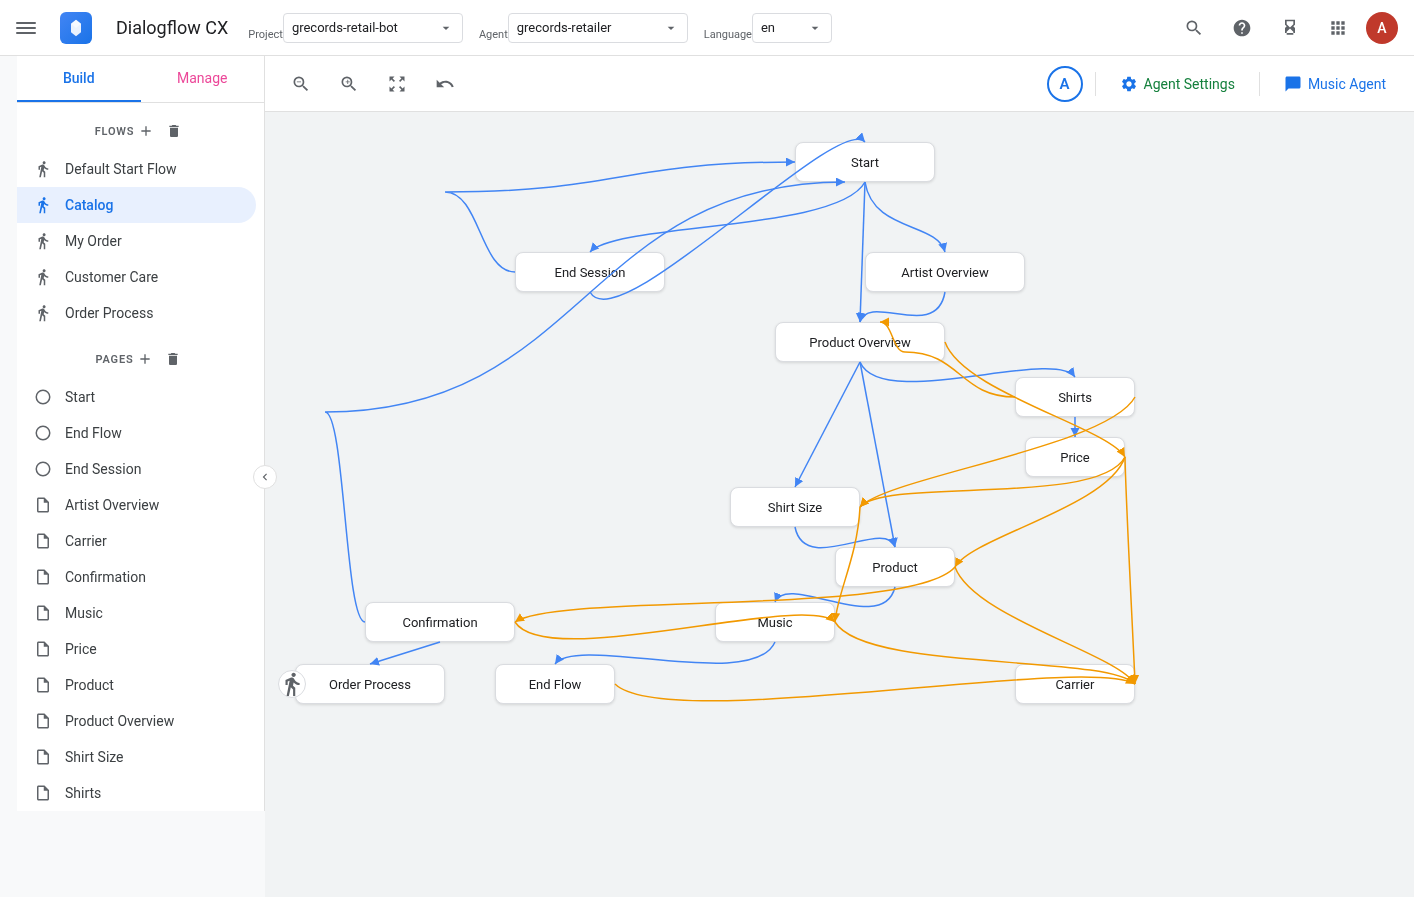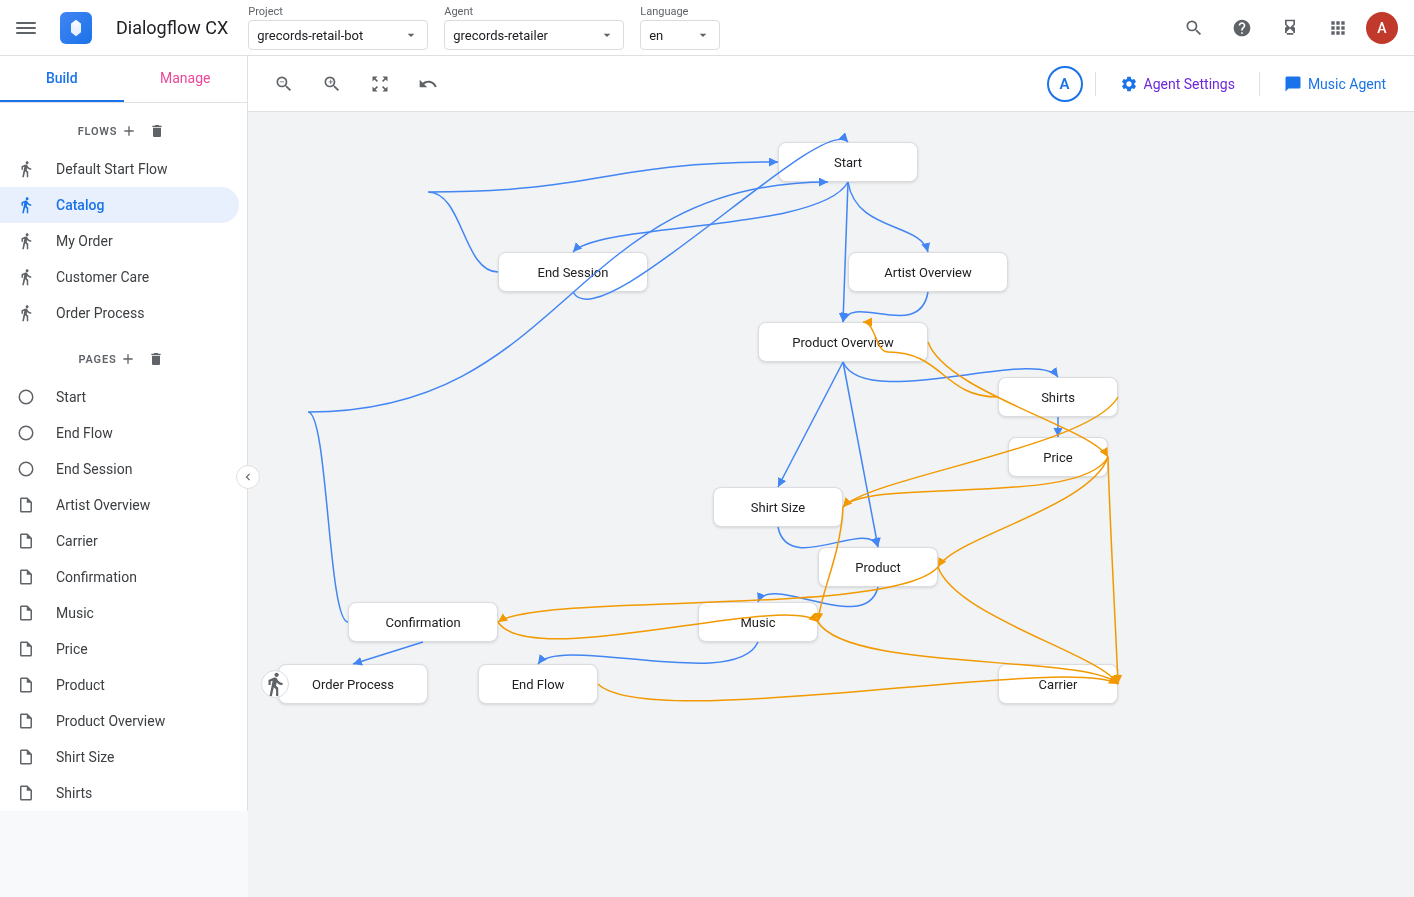--- a/index.html
+++ b/index.html
@@ -7,21 +7,21 @@
 
     
     .topbar { height: 56px; background: #fff; border-bottom: 1px solid #e0e0e0; display: flex; align-items: center; padding: 0 16px; gap: 12px; flex-shrink: 0; }
     .topbar-left { display: flex; align-items: center; gap: 24px; }
     .hamburger-icon { width: 20px; height: 20px; display: flex; flex-direction: column; gap: 3px; justify-content: center; cursor: pointer; }
     .hamburger-icon span { display: block; height: 2px; background: #5f6368; border-radius: 1px; }
     .app-logo { width: 32px; height: 32px; background: linear-gradient(135deg, #4285f4, #1a73e8); border-radius: 6px; display: flex; align-items: center; justify-content: center; }
     .app-logo svg { width: 20px; height: 20px; }
     .app-title { font-size: 18px; color: #202124; font-weight: 400; white-space: nowrap; }
     .topbar-selects { display: flex; gap: 16px; margin-left: 8px; }
-    .select-group { display: flex; flex-direction: column; }
+    .select-group { display: flex; flex-direction: row; align-items: flex-end; }
     .select-label { font-size: 11px; color: #5f6368; margin-bottom: 2px; }
     .select-dropdown { display: flex; align-items: center; gap: 4px; border: 1px solid #dadce0; border-radius: 4px; padding: 6px 8px; cursor: pointer; background: #fff; min-width: 180px; }
     .select-dropdown span { flex: 1; font-size: 13px; }
     .select-dropdown svg { width: 16px; height: 16px; fill: #5f6368; }
     .select-dropdown.small { min-width: 80px; }
     .topbar-spacer { flex: 1; }
     .topbar-actions { display: flex; align-items: center; gap: 8px; }
     .icon-btn { width: 40px; height: 40px; border-radius: 50%; display: flex; align-items: center; justify-content: center; cursor: pointer; border: none; background: transparent; }
     .user-avatar { width: 32px; height: 32px; border-radius: 50%; background: #c0392b; color: #fff; display: flex; align-items: center; justify-content: center; font-size: 14px; font-weight: 500; cursor: pointer; }
 
@@ -30,33 +30,33 @@
 
     
     .sidebar { width: 248px; background: #fff; border-right: 1px solid #e0e0e0; display: flex; flex-direction: column; flex-shrink: 0; overflow-y: auto; }
     .sidebar-tabs { display: flex; border-bottom: 1px solid #e0e0e0; }
     .sidebar-tab { flex: 1; text-align: center; padding: 14px 0; font-size: 14px; cursor: pointer; color: #ec4899; border-bottom: 2px solid transparent; }
     .sidebar-tab.active { color: #1a73e8; border-bottom: 2px solid #1a73e8; font-weight: 500; }
     .sidebar-section-header { display: flex; align-items: center; justify-content: center; padding: 16px 16px 8px 16px; }
     .sidebar-section-label { font-size: 11px; font-weight: 600; color: #5f6368; letter-spacing: 0.8px; text-transform: uppercase; }
     .sidebar-section-actions { display: flex; gap: 4px; }
     .sidebar-action-btn { width: 24px; height: 24px; border-radius: 4px; display: flex; align-items: center; justify-content: center; cursor: pointer; color: #5f6368; }
-    .sidebar-item { display: flex; align-items: center; gap: 20px; padding: 8px 16px; cursor: pointer; border-radius: 0 20px 20px 0; margin-right: 8px; }
+    .sidebar-item { display: flex; align-items: center; gap: 12px; padding: 8px 16px; cursor: pointer; border-radius: 0 20px 20px 0; margin-right: 8px; }
     .sidebar-item.active { background: #e8f0fe; }
     .sidebar-item.active .sidebar-item-label { color: #1a73e8; font-weight: 500; }
     .sidebar-item-icon { width: 20px; height: 20px; display: flex; align-items: center; justify-content: center; color: #5f6368; flex-shrink: 0; }
     .sidebar-item.active .sidebar-item-icon { color: #1a73e8; }
     .sidebar-item-label { font-size: 14px; color: #3c4043; }
 
     
     .canvas-area { flex: 1; display: flex; flex-direction: column; overflow: hidden; background: #f1f3f4; position: relative; }
     .canvas-toolbar { height: 56px; background: #fff; border-bottom: 1px solid #e0e0e0; display: flex; align-items: center; padding: 0 16px; gap: 8px; }
     .canvas-toolbar-right { margin-left: auto; display: flex; align-items: center; gap: 12px; }
     .agent-avatar { width: 36px; height: 36px; border-radius: 50%; border: 2px solid #1a73e8; display: flex; align-items: center; justify-content: center; color: #1a73e8; font-weight: 600; font-size: 15px; }
-    .agent-settings-btn { display: flex; align-items: center; gap: 6px; color: #6d28d9; font-size: 14px; cursor: pointer; padding: 8px 12px; border-radius: 4px; }
+    .agent-settings-btn { display: flex; align-items: center; gap: 6px; color: #15803d; font-size: 14px; cursor: pointer; padding: 8px 12px; border-radius: 4px; }
     .test-agent-btn { display: flex; align-items: center; gap: 6px; color: #1a73e8; font-size: 14px; cursor: pointer; padding: 8px 12px; border-radius: 4px; }
     .btn-divider { width: 1px; height: 24px; background: #e0e0e0; }
 
     
     .flow-canvas { flex: 1; position: relative; overflow: hidden; }
     .flow-canvas svg { position: absolute; top: 0; left: 0; width: 100%; height: 100%; pointer-events: none; }
 
     
     .node { position: absolute; background: #fff; border: 1.5px solid #dadce0; border-radius: 8px; display: flex; align-items: center; justify-content: center; font-size: 13px; color: #202124; padding: 8px 16px; cursor: pointer; white-space: nowrap; box-shadow: 0 1px 3px rgba(0,0,0,0.12); }
 
@@ -135,21 +135,21 @@
       <svg width="20" height="20" viewBox="0 0 24 24" fill="#5f6368">
           <path d="M4 8h4V4H4v4zm6 12h4v-4h-4v4zm-6 0h4v-4H4v4zm0-6h4v-4H4v4zm6 0h4v-4h-4v4zm6-10v4h4V4h-4zm-6 4h4V4h-4v4zm6 6h4v-4h-4v4zm0 6h4v-4h-4v4z"></path>
         </svg>
     </button>
     <div class="user-avatar">A</div>
   </div>
 </div>
 
 <div class="main-layout">
 
-  <div class="sidebar-wrapper" style="position:relative;">
+  <div class="sidebar-wrapper" style="position:relative;margin-left:17px;">
     <div class="sidebar">
 
       <div class="sidebar-tabs">
         <div class="sidebar-tab active">Build</div>
         <div class="sidebar-tab">Manage</div>
       </div>
 
       <div class="sidebar-section-header">
         <span class="sidebar-section-label">FLOWS</span>
         <div class="sidebar-section-actions">

